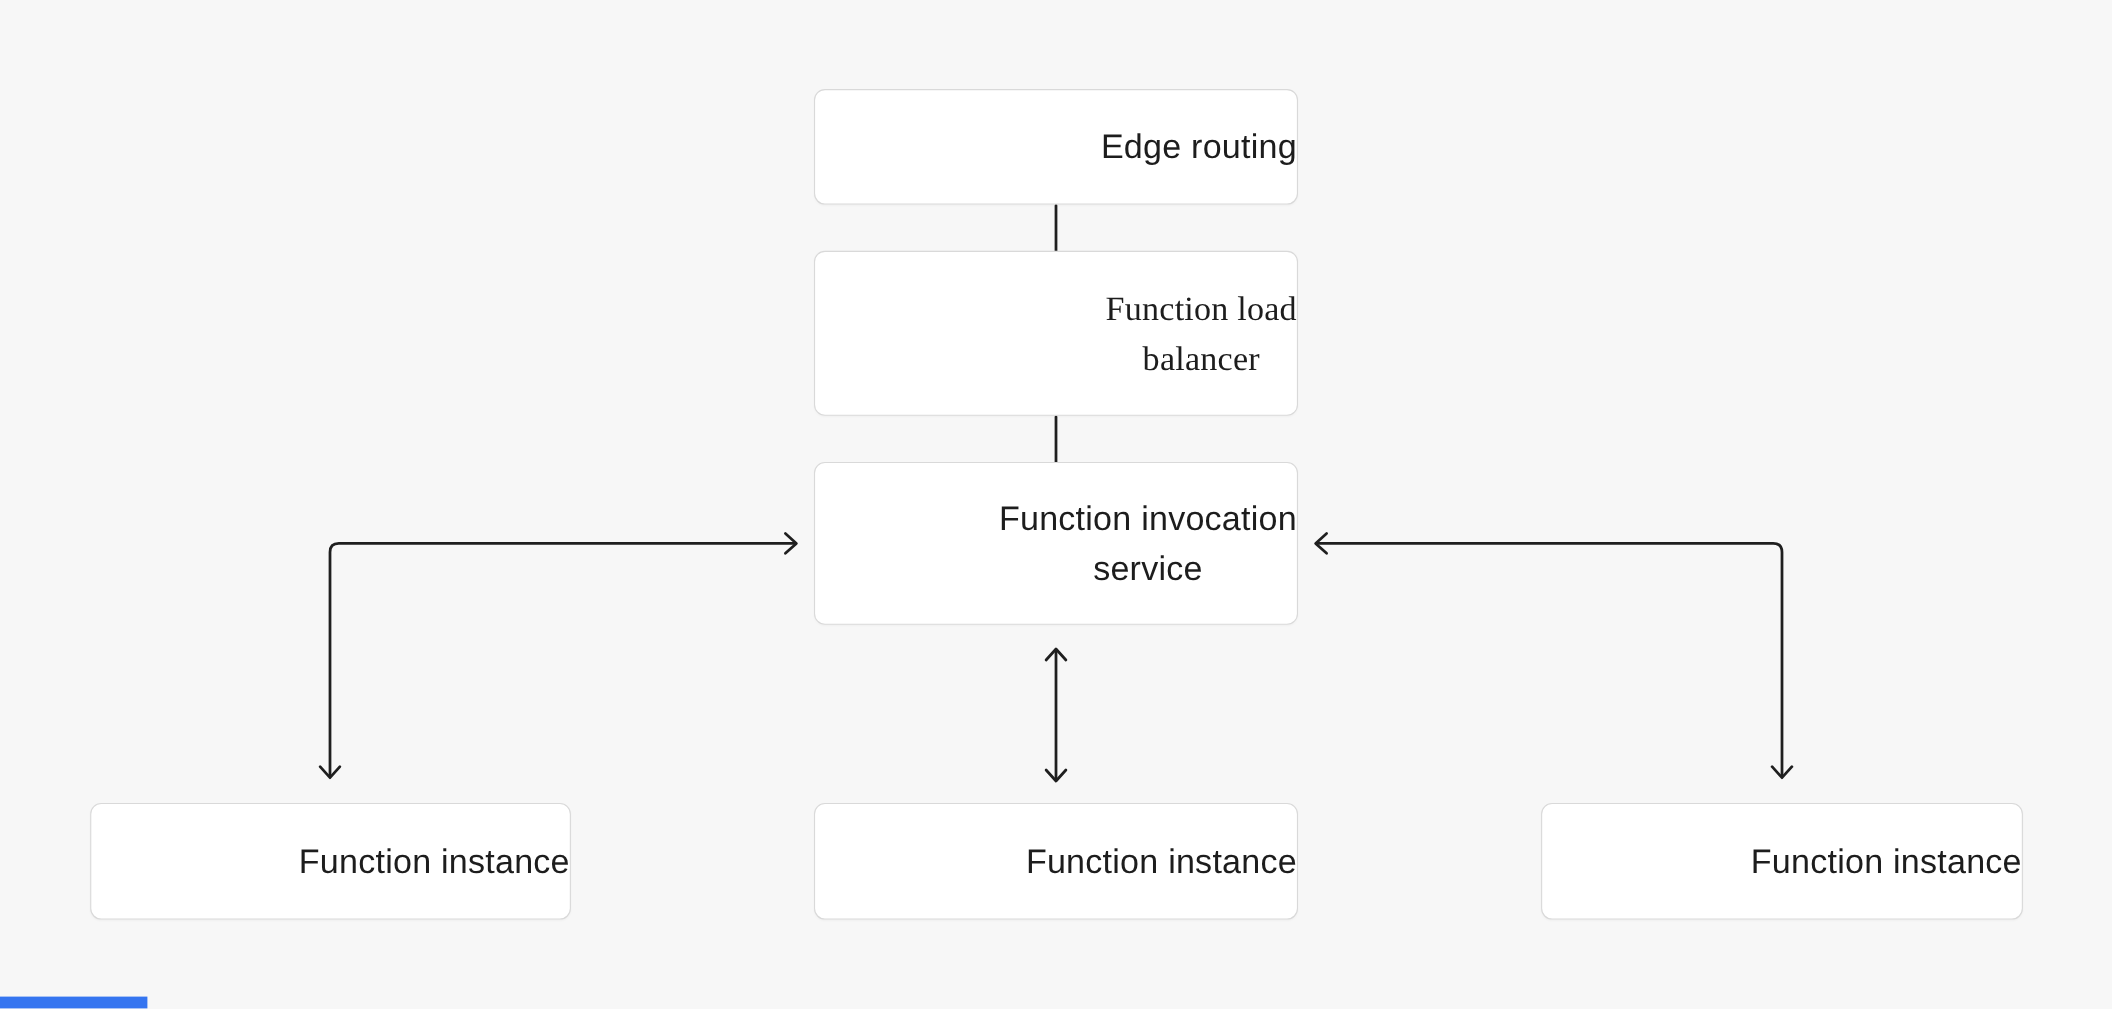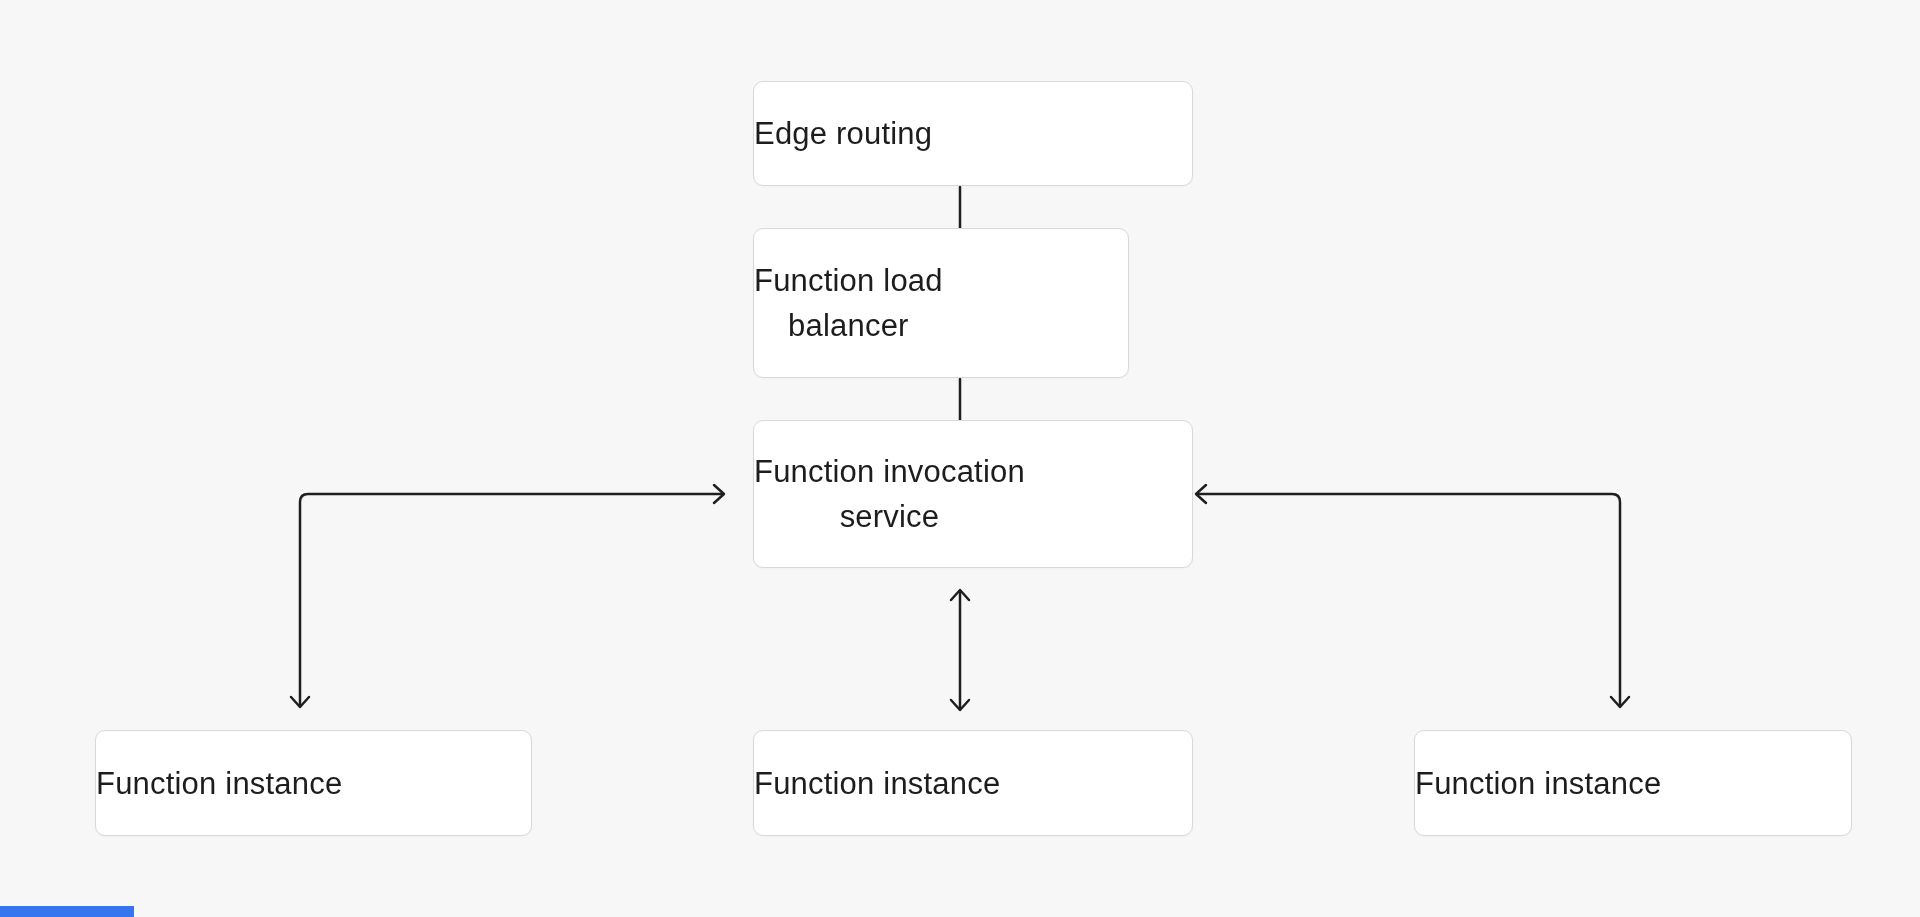--- a/index.html
+++ b/index.html
@@ -25,33 +25,32 @@
   }
   .node {
     position: absolute;
     box-sizing: border-box;
     background: #ffffff;
     border: 1px solid #d9d9d9;
     border-radius: 10px;
     box-shadow: 0 1px 2px rgba(0,0,0,0.03);
     display: flex;
     align-items: center;
-    justify-content: flex-start;
-    margin-left: 13px;
+    justify-content: flex-end;
   }
   .node-label {
     font-size: 31px;
     line-height: 45px;
     color: #1d1d1d;
     text-align: center;
     white-space: pre-line;
     letter-spacing: 0.2px;
   }
   #node-edge-routing            { left: 740px;  top: 81px;  width: 440px; height: 105px; }
-  #node-function-load-balancer  { left: 740px;  top: 228px; width: 376px; height: 150px; }
+  #node-function-load-balancer  { left: 740px;  top: 228px; width: 440px; height: 150px; font-family: Liberation Serif, serif; }
   #node-function-invocation     { left: 740px;  top: 420px; width: 440px; height: 148px; }
   #node-function-instance-left  { left: 82px;   top: 730px; width: 437px; height: 106px; }
   #node-function-instance-center{ left: 740px;  top: 730px; width: 440px; height: 106px; }
   #node-function-instance-right { left: 1401px; top: 730px; width: 438px; height: 106px; }
 
   .edge-stroke {
     fill: none;
     stroke: #1f1f1f;
     stroke-width: 2.5;
     stroke-linecap: round;

